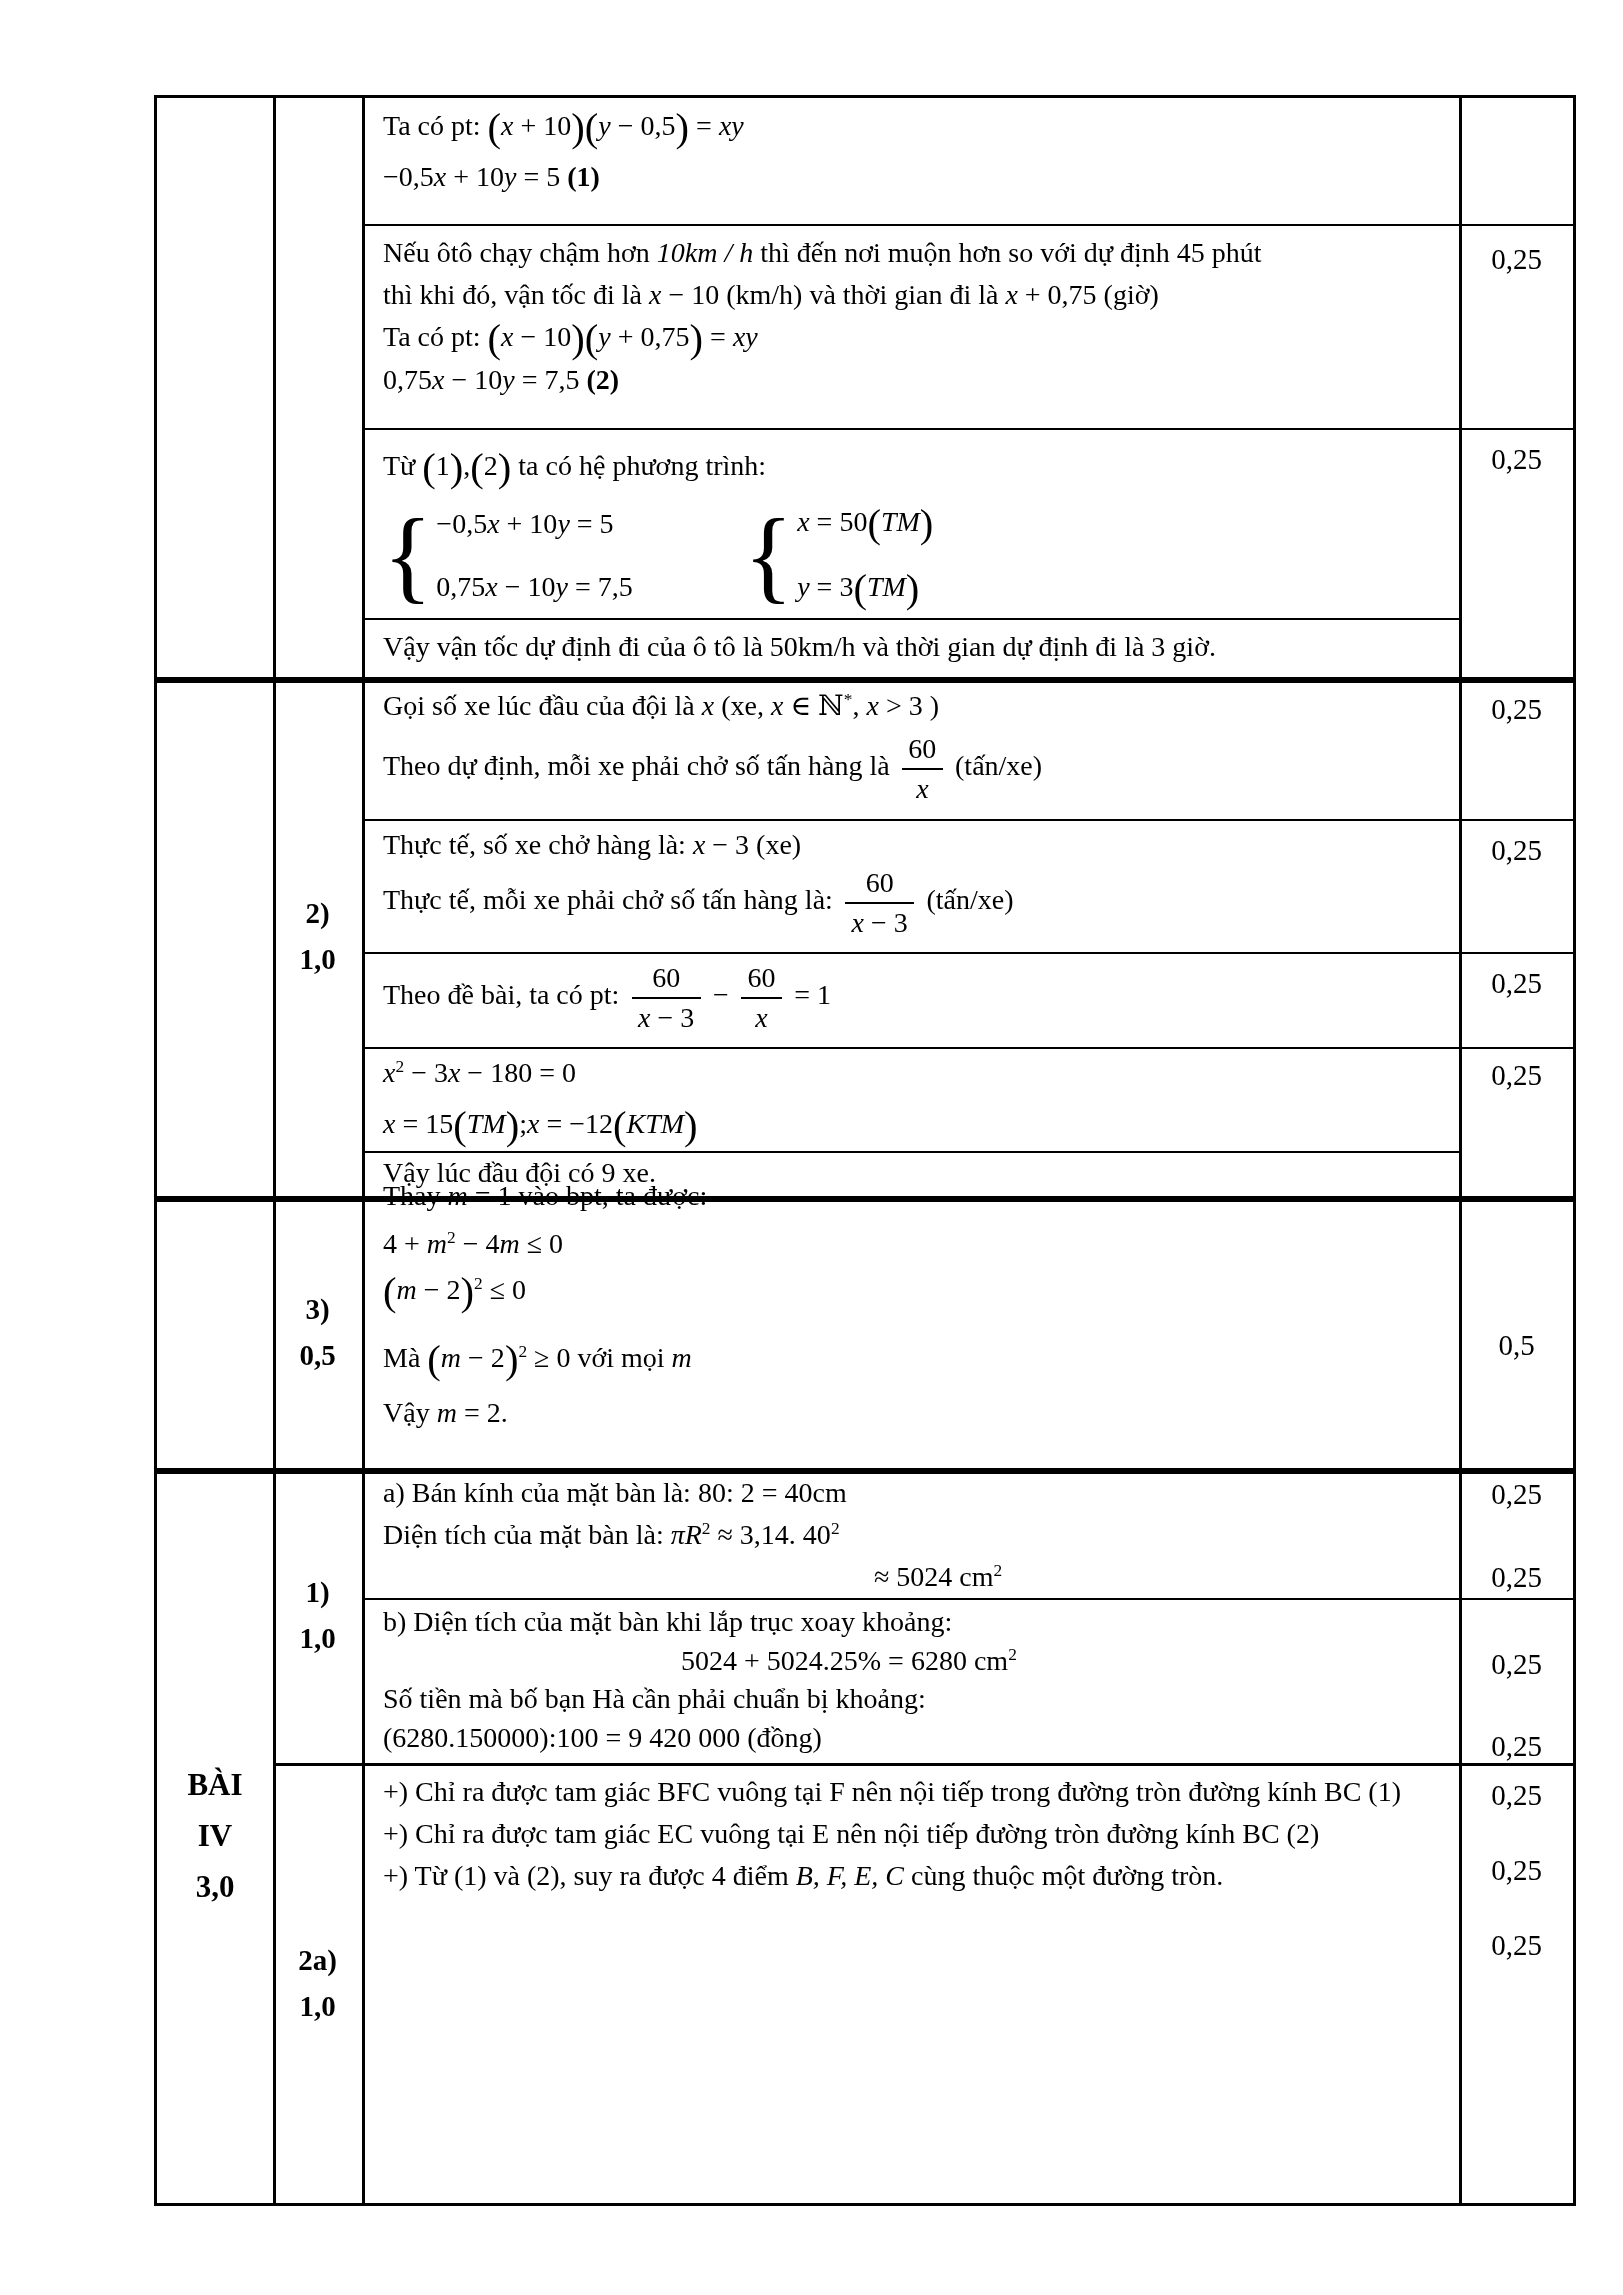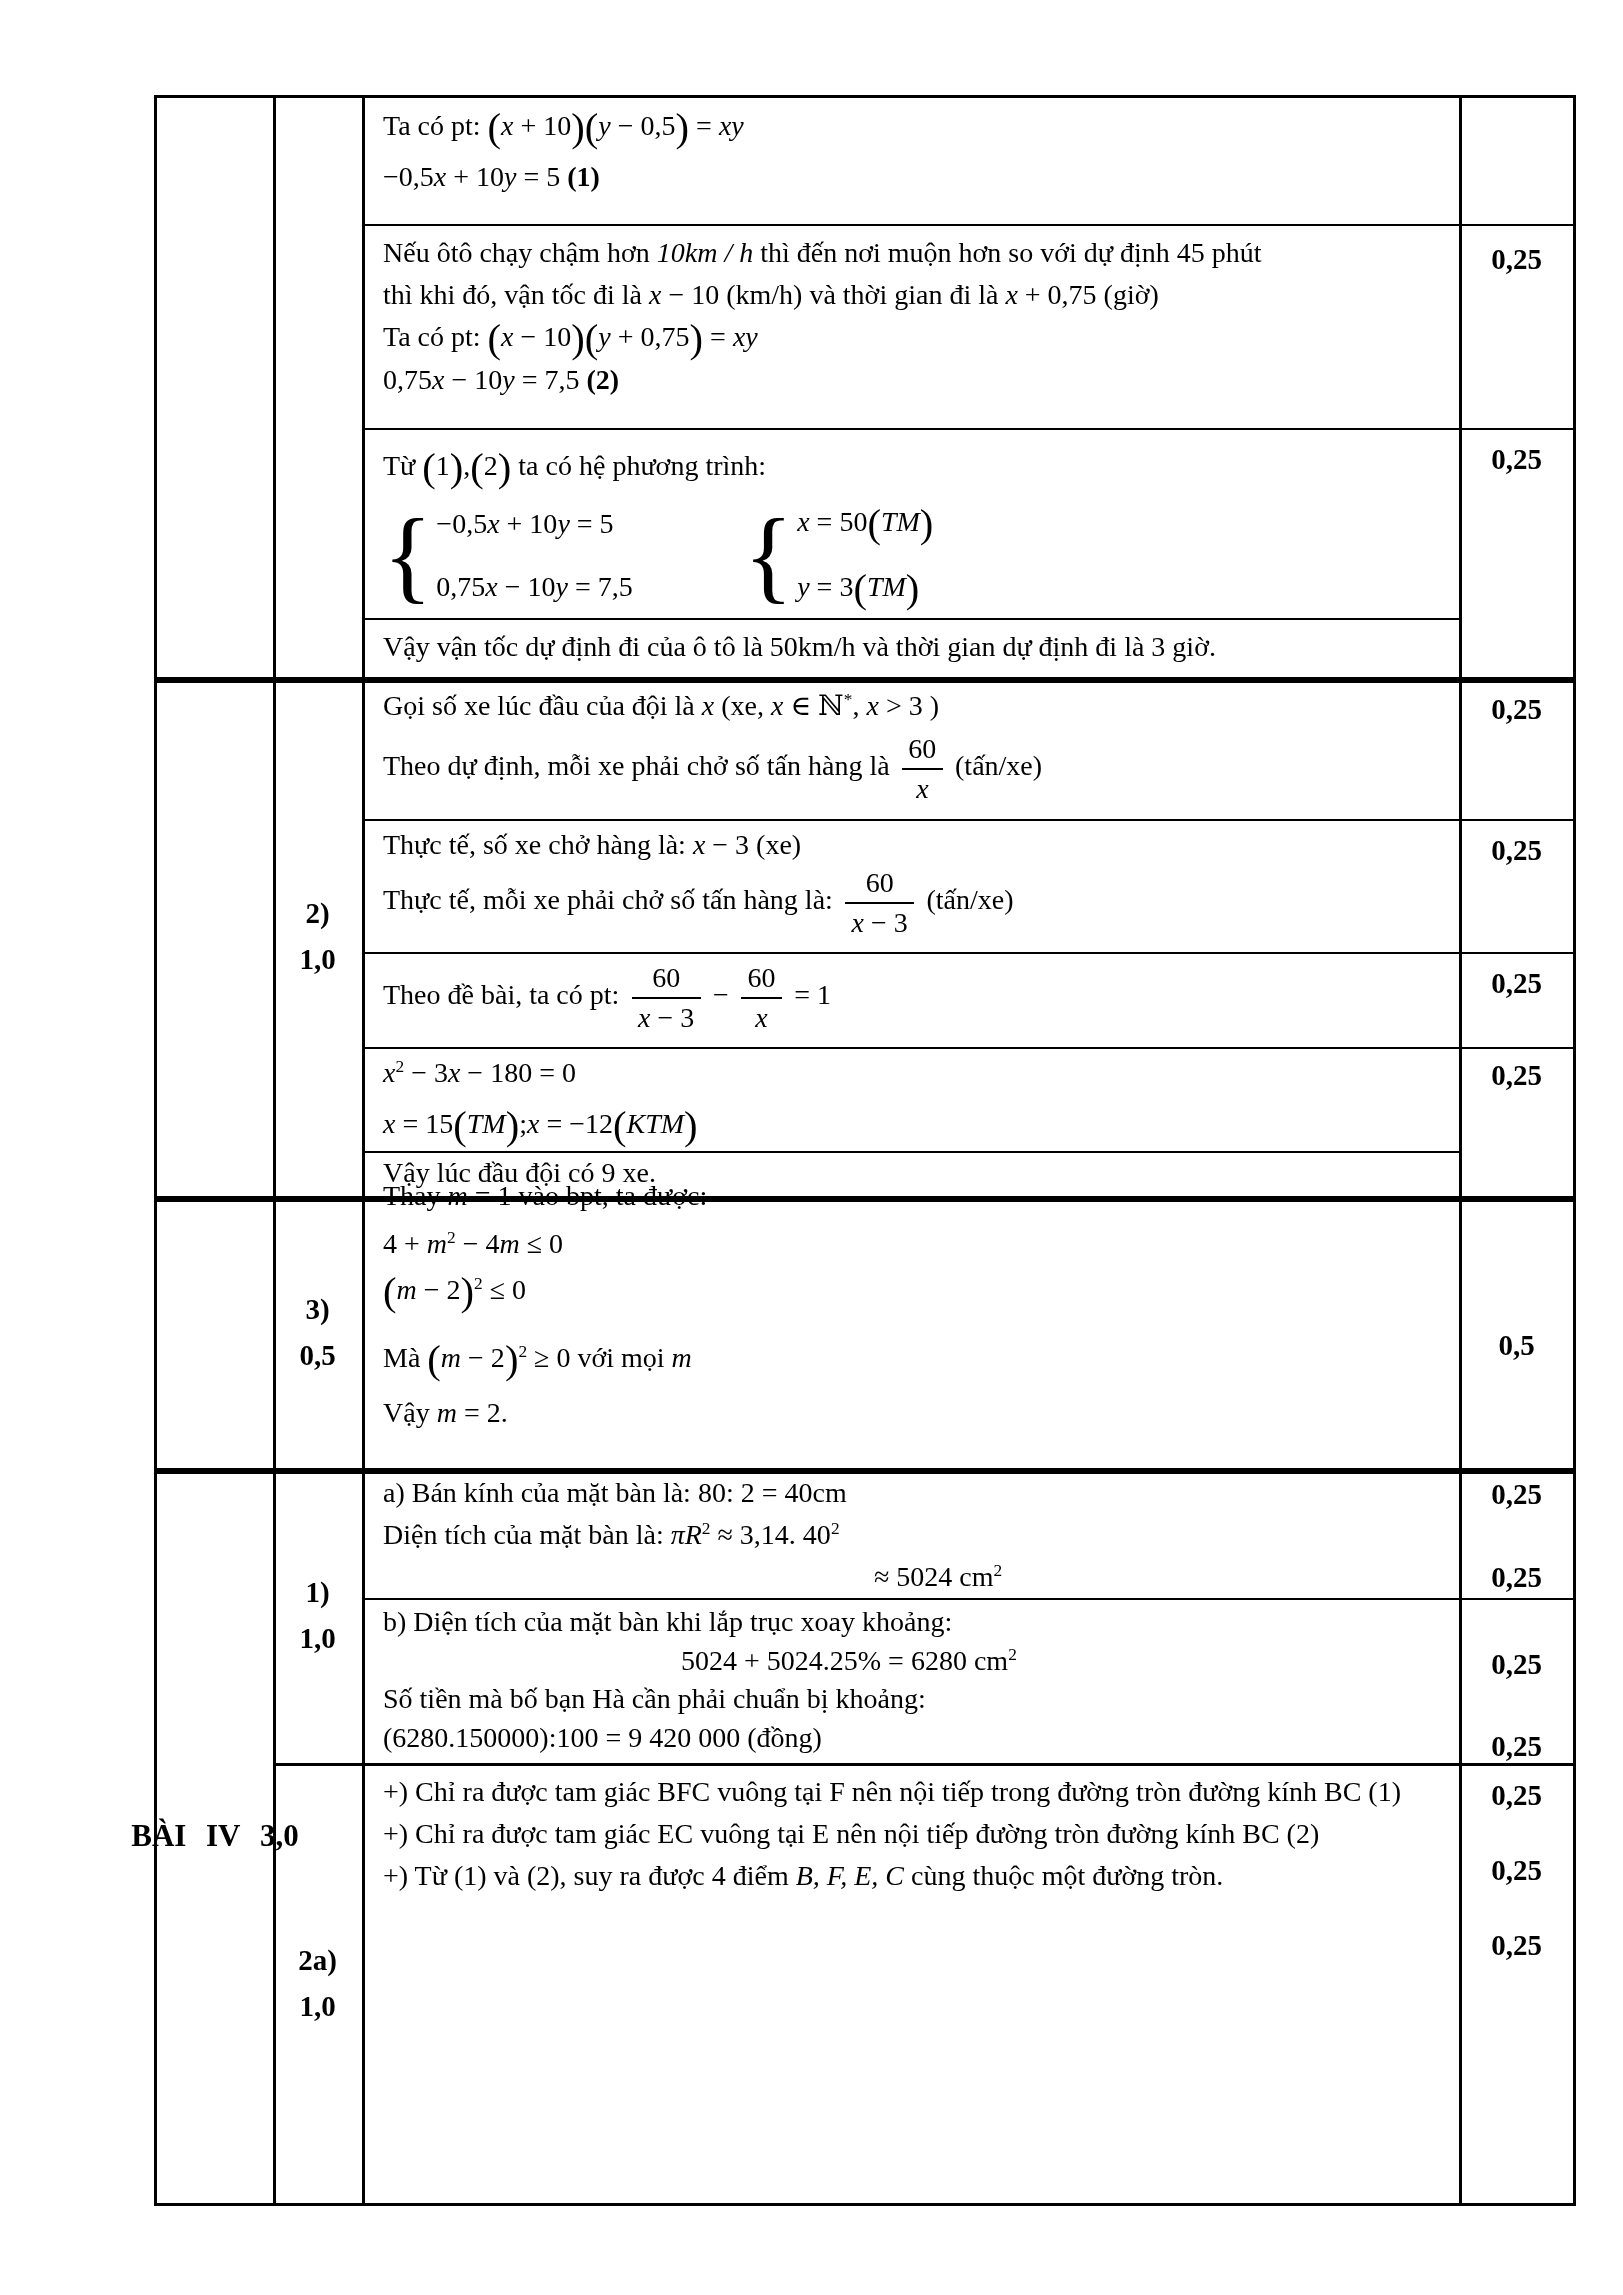--- a/index.html
+++ b/index.html
@@ -6,24 +6,24 @@
   .page{position:relative;width:1623px;height:2295px;background:#ffffff;overflow:hidden;
         font-family:"Liberation Serif","DejaVu Serif",serif;color:#000;}
   .table{position:absolute;left:154px;top:95px;width:1416px;height:2105px;border:3.3px solid #000;}
   .vl{position:absolute;top:0;height:100%;width:2.6px;background:#000;}
   .hl{position:absolute;background:#000;}
   .hl.thin{height:2px;}
   .hl.med{height:3.3px;}
   .hl.thick{height:5.9px;}
   .cell{position:absolute;left:226px;width:1056px;font-size:28px;line-height:1.5;}
   .line{display:block;}
-  .pt{position:absolute;left:1305px;width:109px;text-align:center;font-weight:bold;font-size:29px;line-height:1;}
+  .pt{position:absolute;left:1305px;width:109px;text-align:center;font-weight:normal;font-size:29px;line-height:1;}
   .sub{position:absolute;left:119px;width:83px;display:flex;flex-direction:column;align-items:center;
        justify-content:center;gap:17px;font-weight:bold;font-size:29px;line-height:1;}
-  .bai{position:absolute;left:0;top:1370px;width:116px;height:735px;display:flex;flex-direction:row;
+  .bai{position:absolute;left:0;top:1370px;width:116px;height:735px;display:flex;flex-direction:column;
        align-items:center;justify-content:center;gap:19.6px;font-weight:bold;font-size:31px;line-height:1;}
   .it{font-style:italic;}
   .bd{font-weight:bold;}
   .sup{vertical-align:super;font-size:0.62em;}
   .bp{font-size:1.45em;line-height:1;vertical-align:-0.14em;}
   .frac{display:inline-block;vertical-align:middle;text-align:center;margin:0 5.2px;line-height:1.2;}
   .frac .num{display:block;border-bottom:2px solid #000;padding:0 6.5px 2px;}
   .frac .den{display:block;padding:2px 6.5px 0;}
   .sysrow{display:flex;gap:111px;margin-top:13px;}
   .system{display:flex;align-items:center;}

